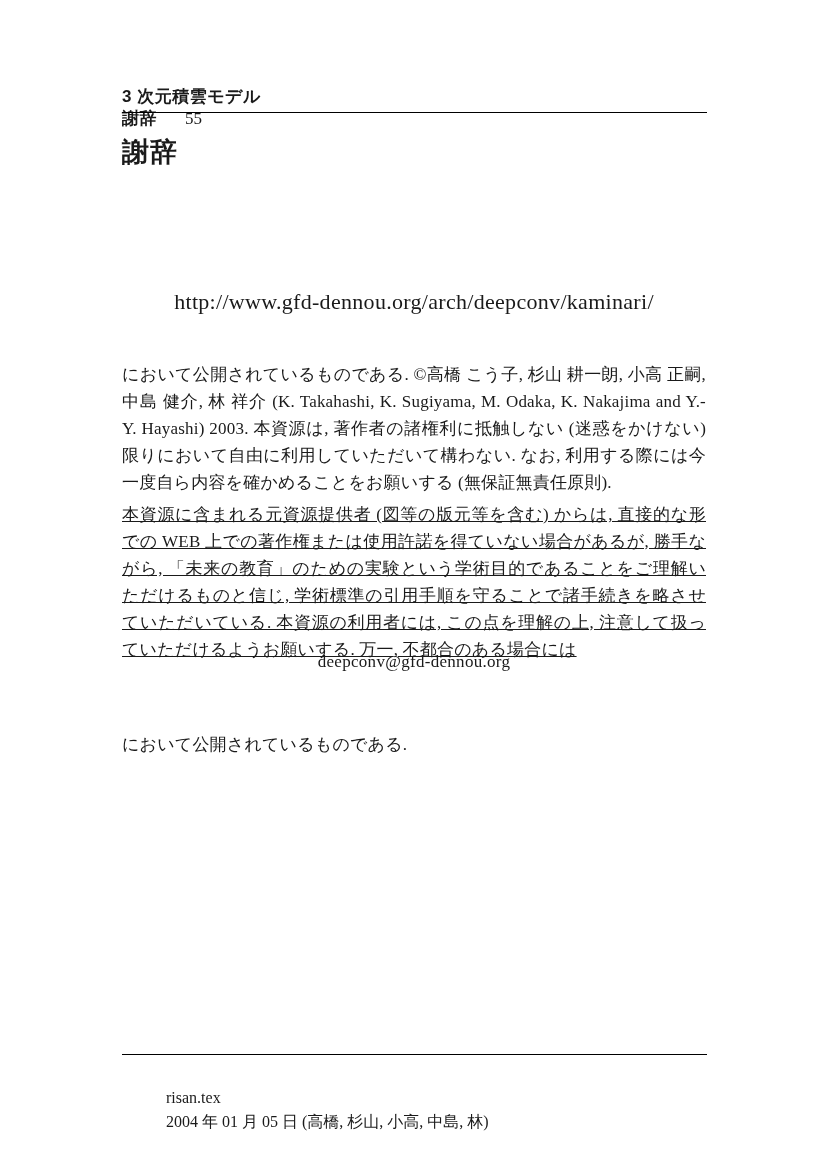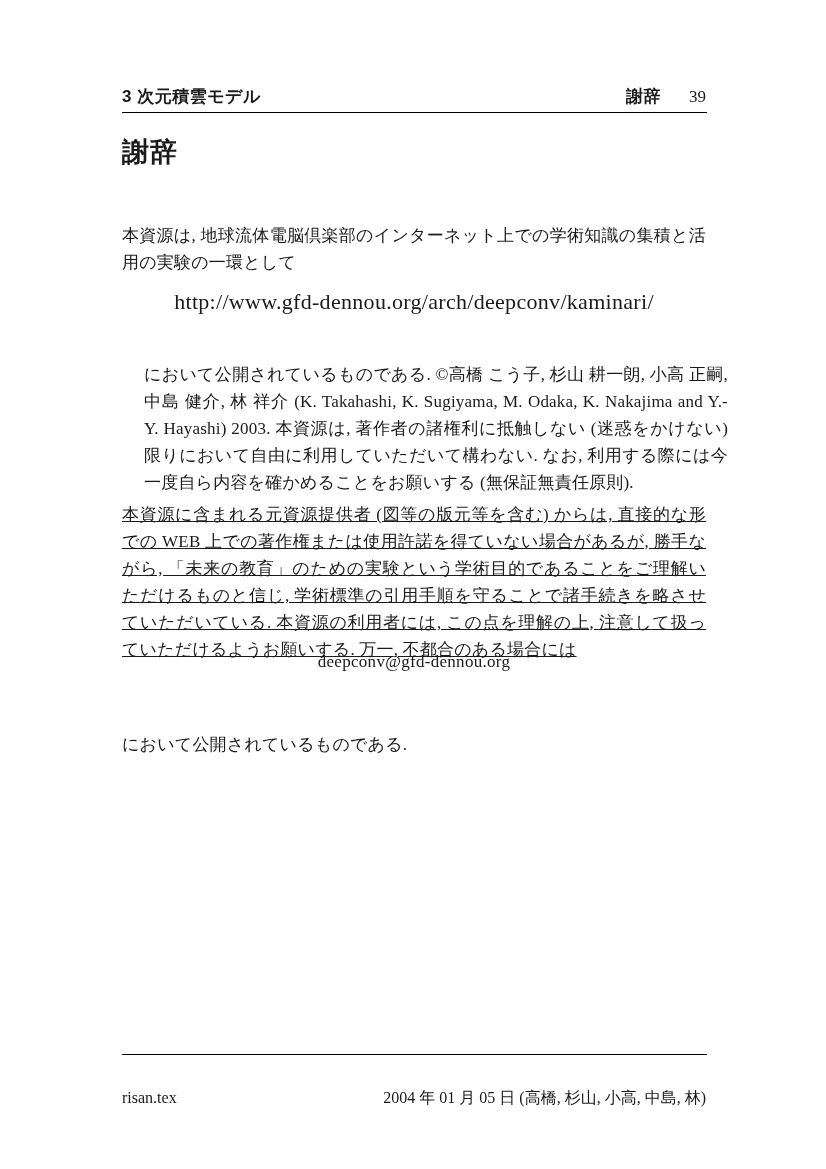--- a/index.html
+++ b/index.html
@@ -13,20 +13,21 @@
     height: 1169px;
     background: #ffffff;
     font-family: "Liberation Serif", serif;
     color: #1a1a1a;
     overflow: hidden;
   }
   .content-col {
     position: absolute;
     left: 122px;
     width: 584px;
+    flex-direction: column;
   }
   
   .header-row {
     top: 86px;
     display: flex;
     justify-content: space-between;
     align-items: baseline;
     font-size: 17px;
     line-height: 22px;
   }
@@ -73,21 +74,21 @@
     letter-spacing: 0.2px;
   }
   .para-1 { top: 205px; }
   .url-line {
     top: 290px;
     text-align: center;
     font-size: 22px;
     line-height: 24px;
     letter-spacing: 0.3px;
   }
-  .para-2 { top: 344px; margin-left: 22px; }
+  .para-2 { top: 344px; }
   .para-3 { top: 484px; text-decoration: underline; }
   .email-line {
     top: 650px;
     text-align: center;
     font-size: 17px;
     line-height: 24px;
     letter-spacing: 0.3px;
   }
   .para-4 { top: 714px; text-align: left; }
   
@@ -112,28 +113,27 @@
 </style>
 </head>
 <body>
 
 <div class="page">
 
   <div class="content-col header-row">
     <span class="header-left">3 次元積雲モデル</span>
     <span class="header-right">
       <span class="header-section">謝辞</span>
-      <span class="header-pageno">39</span>
+      <span class="header-pageno">55</span>
     </span>
   </div>
   <div class="header-rule"></div>
 
   <div class="content-col page-title">謝辞</div>
 
-  <p class="content-col para para-1">本資源は, 地球流体電脳倶楽部のインターネット上での学術知識の集積と活用の実験の一環として</p>
 
   <div class="content-col url-line">http://www.gfd-dennou.org/arch/deepconv/kaminari/</div>
 
   <p class="content-col para para-2">において公開されているものである. ©高橋 こう子, 杉山 耕一朗, 小高 正嗣, 中島 健介, 林 祥介 (K. Takahashi, K. Sugiyama, M. Odaka, K. Nakajima and Y.-Y. Hayashi) 2003.  本資源は, 著作者の諸権利に抵触しない (迷惑をかけない) 限りにおいて自由に利用していただいて構わない. なお, 利用する際には今一度自ら内容を確かめることをお願いする (無保証無責任原則).</p>
 
   <p class="content-col para para-3">本資源に含まれる元資源提供者 (図等の版元等を含む) からは, 直接的な形での WEB 上での著作権または使用許諾を得ていない場合があるが, 勝手ながら, 「未来の教育」のための実験という学術目的であることをご理解いただけるものと信じ, 学術標準の引用手順を守ることで諸手続きを略させていただいている.  本資源の利用者には, この点を理解の上, 注意して扱っていただけるようお願いする. 万一, 不都合のある場合には</p>
 
   <div class="content-col email-line">deepconv@gfd-dennou.org</div>
 
   <p class="content-col para para-4">において公開されているものである.</p>

